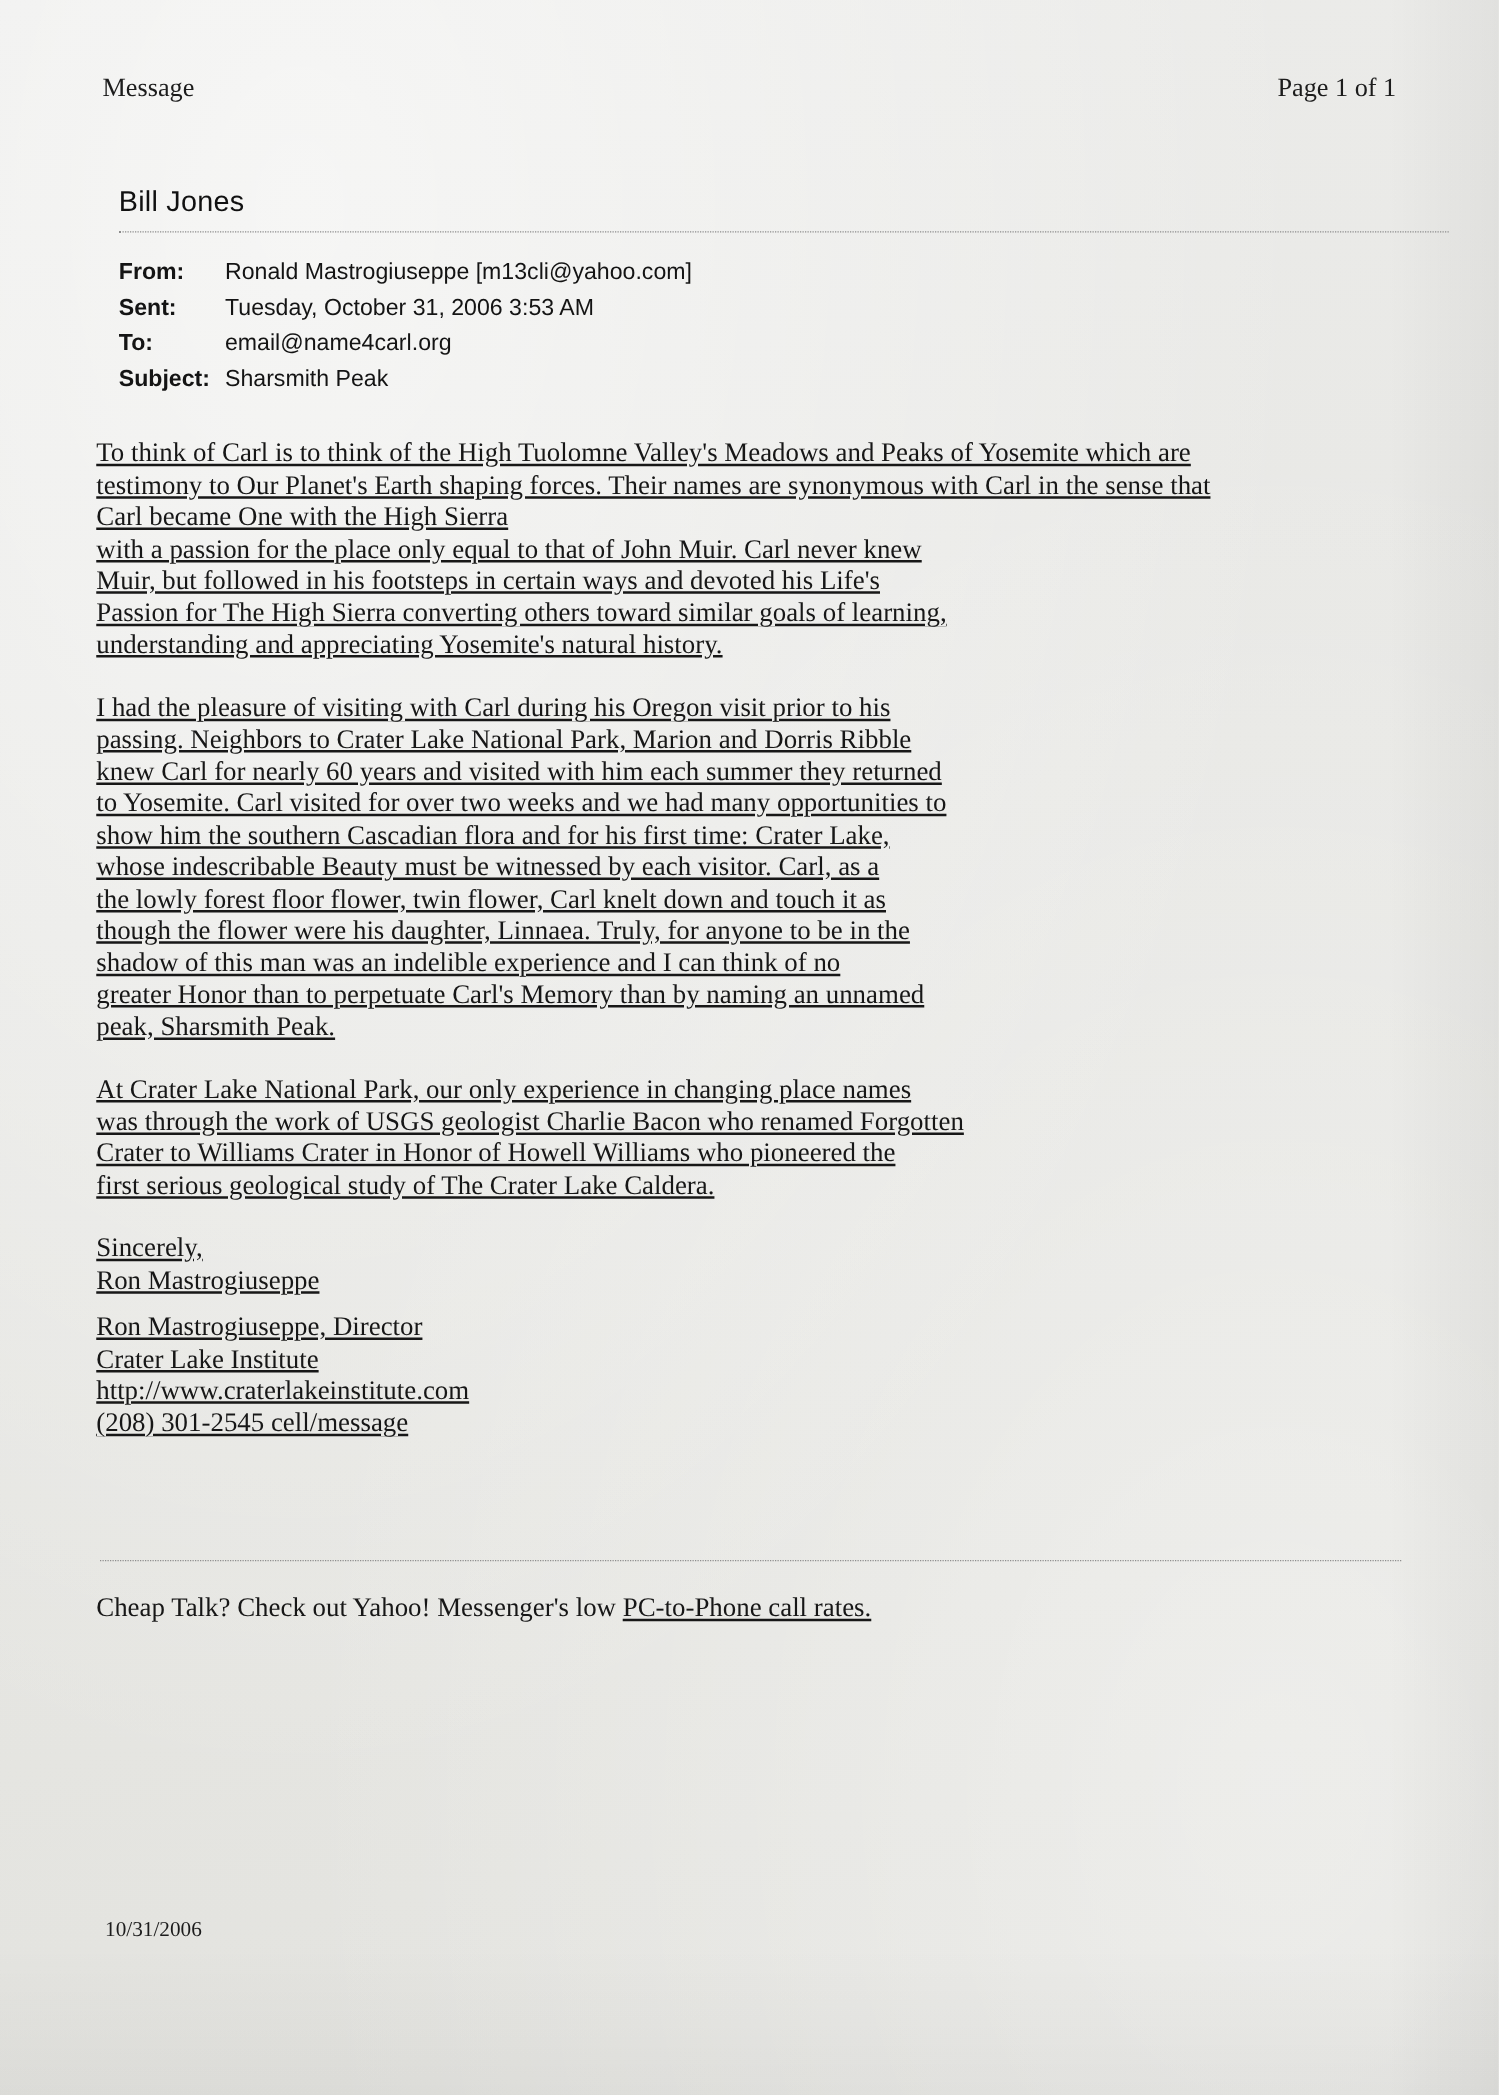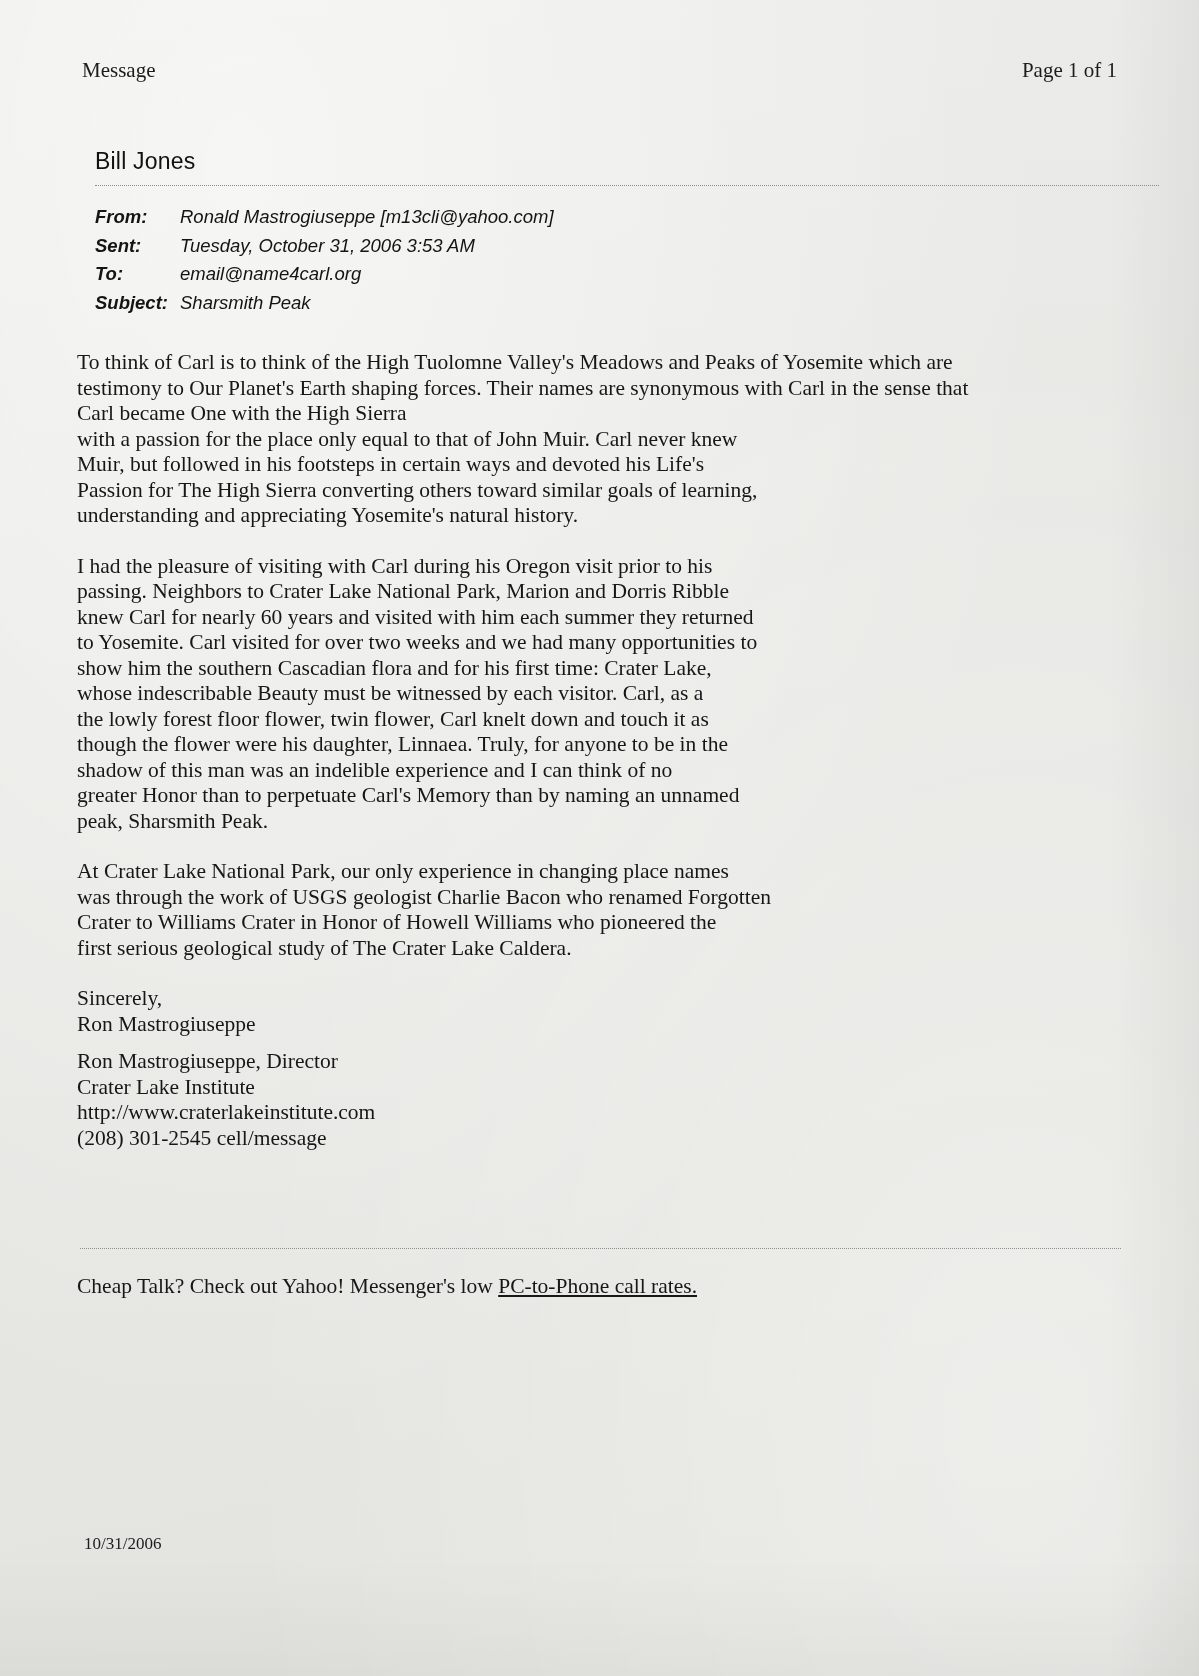--- a/index.html
+++ b/index.html
@@ -86,21 +86,20 @@
     left: 95px;
     top: 206px;
     font-family: "Liberation Sans", sans-serif;
     font-size: 18.5px;
     color: #141414;
   }
   .field-row {
     display: flex;
     align-items: baseline;
     margin-bottom: 6.5px;
-    font-style: italic;
   }
   .field-label {
     font-weight: bold;
     width: 85px;
     flex: none;
   }
   .field-value {
     white-space: nowrap;
   }
 
@@ -112,21 +111,21 @@
     font-size: 21.5px;
     line-height: 25.5px;
     color: #171717;
   }
   .para {
     margin: 0 0 25px 0;
   }
   .para.tight {
     margin-bottom: 12px;
   }
-  .line { display: block; }
+  .line { display: block; text-decoration: underline; }
 
   .sig-block {
   }
 
   .footer-rule {
     position: absolute;
     left: 80px;
     right: 78px;
     top: 1248px;
     border-bottom: 1px dotted #8e8e8e;

